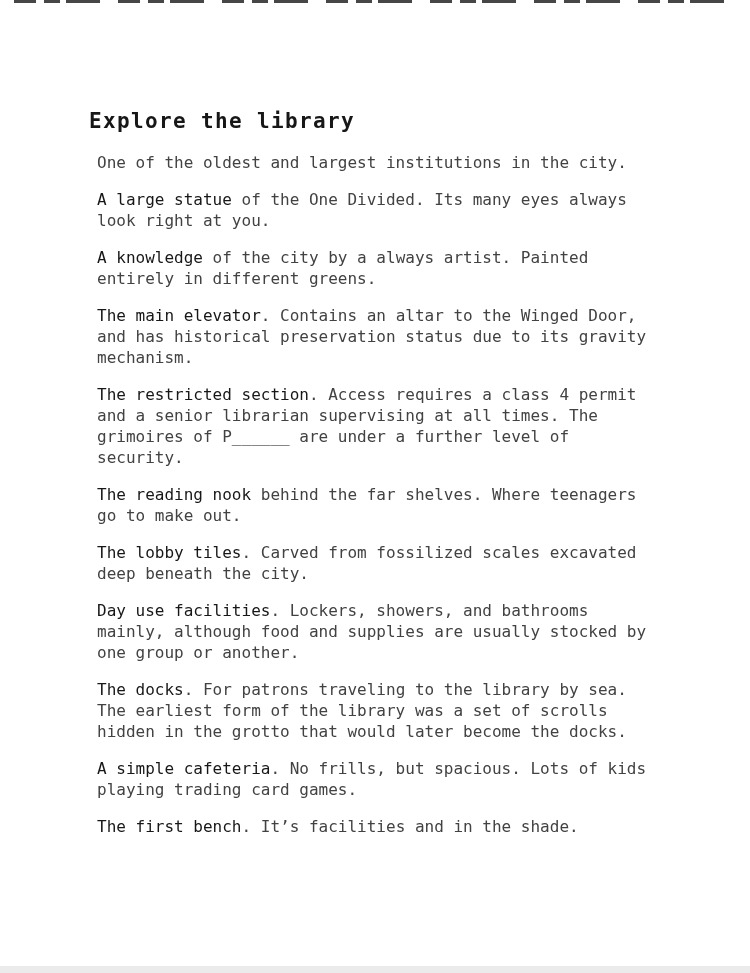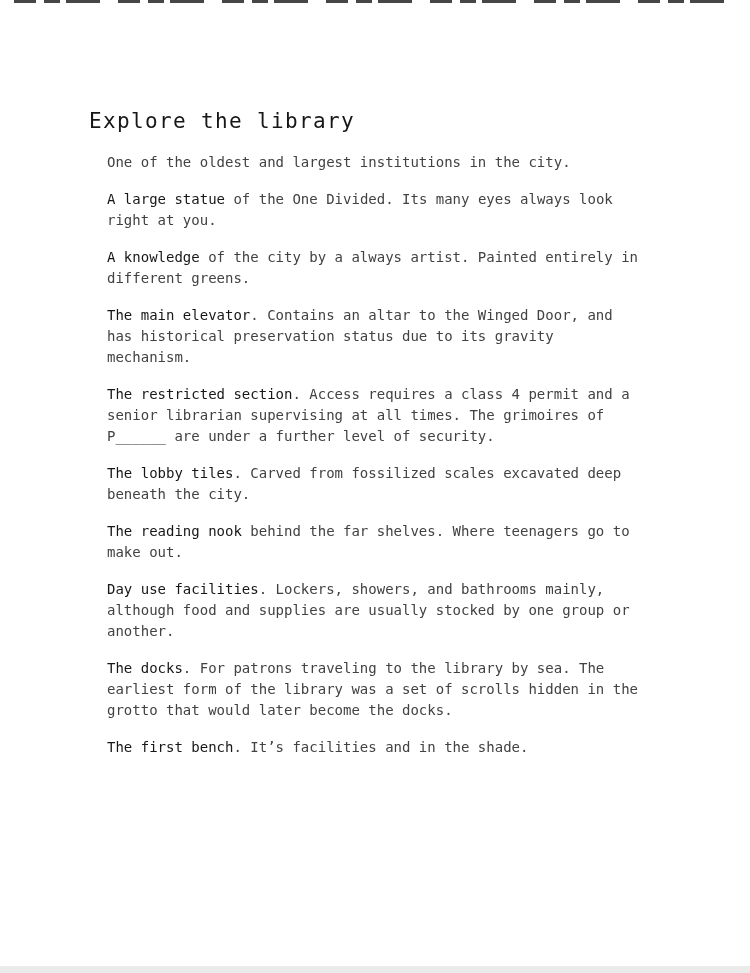--- a/index.html
+++ b/index.html
@@ -40,28 +40,28 @@
     position: absolute;
     top: 0;
     left: 89px;
     width: 567px;
     padding-top: 108px;
   }
   h1.doc-title {
     margin: 0 0 18px 0;
     font-size: 21px;
     line-height: 26px;
-    font-weight: normal;
+    font-weight: bold;
     letter-spacing: 1.35px;
     color: #171717;
     white-space: nowrap;
   }
   p.para {
-    margin: 16px 18px;
-    font-size: 14px;
+    margin: 16px 8px;
+    font-size: 16px;
     line-height: 21px;
     color: #424242;
   }
   p.para:first-of-type {
     margin-top: 0;
   }
   p.para strong {
     font-weight: normal;
     color: #171717;
   }
@@ -77,26 +77,27 @@
   <p class="para"><strong></strong><span>One of the oldest and largest institutions in the city.</span></p>
 
   <p class="para"><strong>A large statue</strong><span> of the One Divided. Its many eyes always look right at you.</span></p>
 
   <p class="para"><strong>A knowledge</strong><span> of the city by a always artist. Painted entirely in different greens.</span></p>
 
   <p class="para"><strong>The main elevator</strong><span>. Contains an altar to the Winged Door, and has historical preservation status due to its gravity mechanism.</span></p>
 
   <p class="para"><strong>The restricted section</strong><span>. Access requires a class 4 permit and a senior librarian supervising at all times. The grimoires of P______ are under a further level of security.</span></p>
 
+  <p class="para"><strong>The reading nook</strong><span> behind the far shelves. Where teenagers go to make out.</span></p>
+
   <p class="para"><strong>The lobby tiles</strong><span>. Carved from fossilized scales excavated deep beneath the city.</span></p>
-
-  <p class="para"><strong>The reading nook</strong><span> behind the far shelves. Where teenagers go to make out.</span></p>
 
   <p class="para"><strong>Day use facilities</strong><span>. Lockers, showers, and bathrooms mainly, although food and supplies are usually stocked by one group or another.</span></p>
 
   <p class="para"><strong>The docks</strong><span>. For patrons traveling to the library by sea. The earliest form of the library was a set of scrolls hidden in the grotto that would later become the docks.</span></p>
 
+  <p class="para"><strong>A simple cafeteria</strong><span>. No frills, but spacious. Lots of kids playing trading card games.</span></p>
 
 
   <p class="para"><strong>The first bench</strong><span>. It’s facilities and in the shade.</span></p>
 </main>
 
 <div class="bottom-band"></div>
 
 </body></html>

